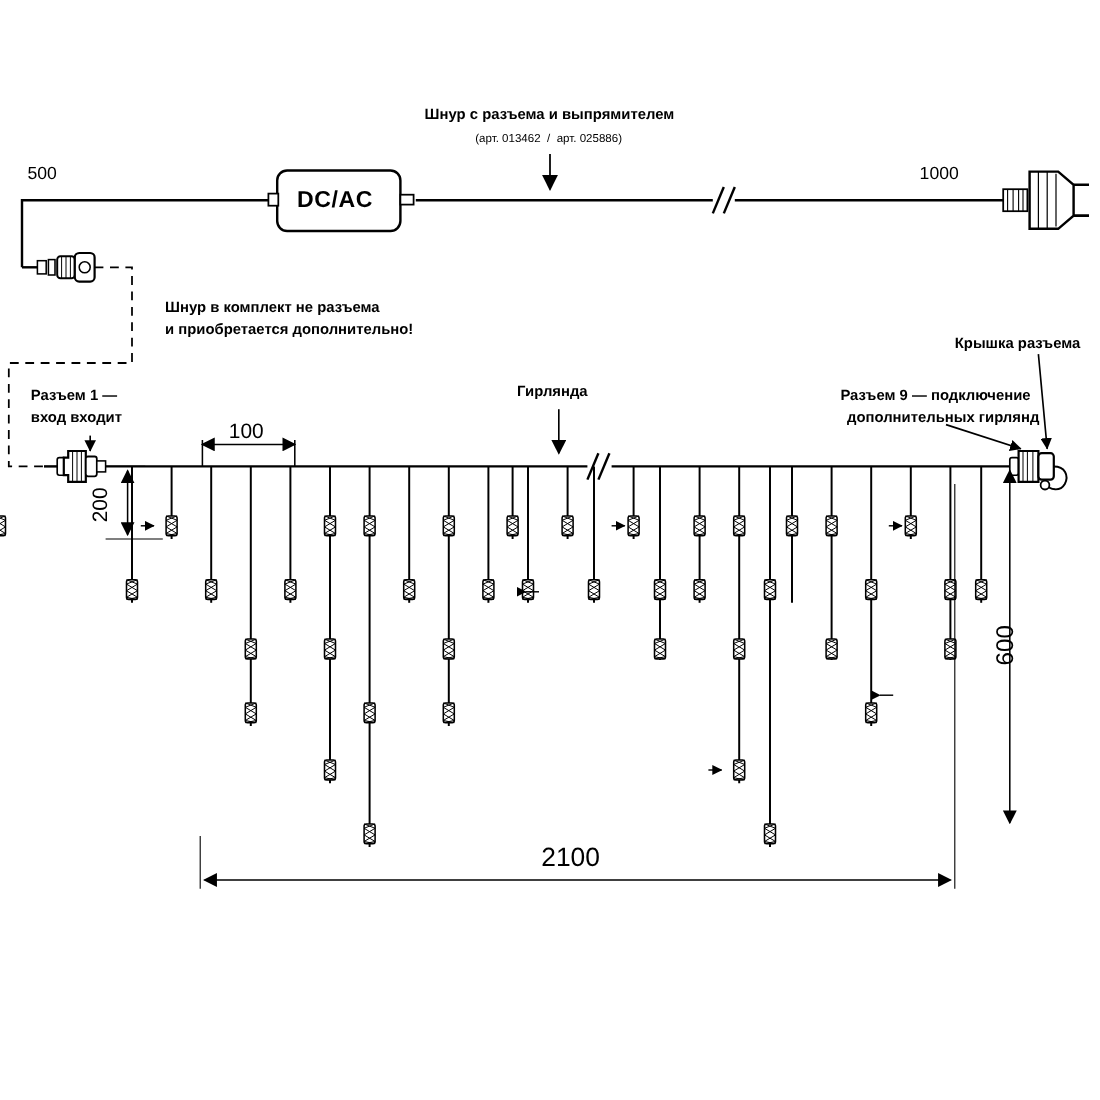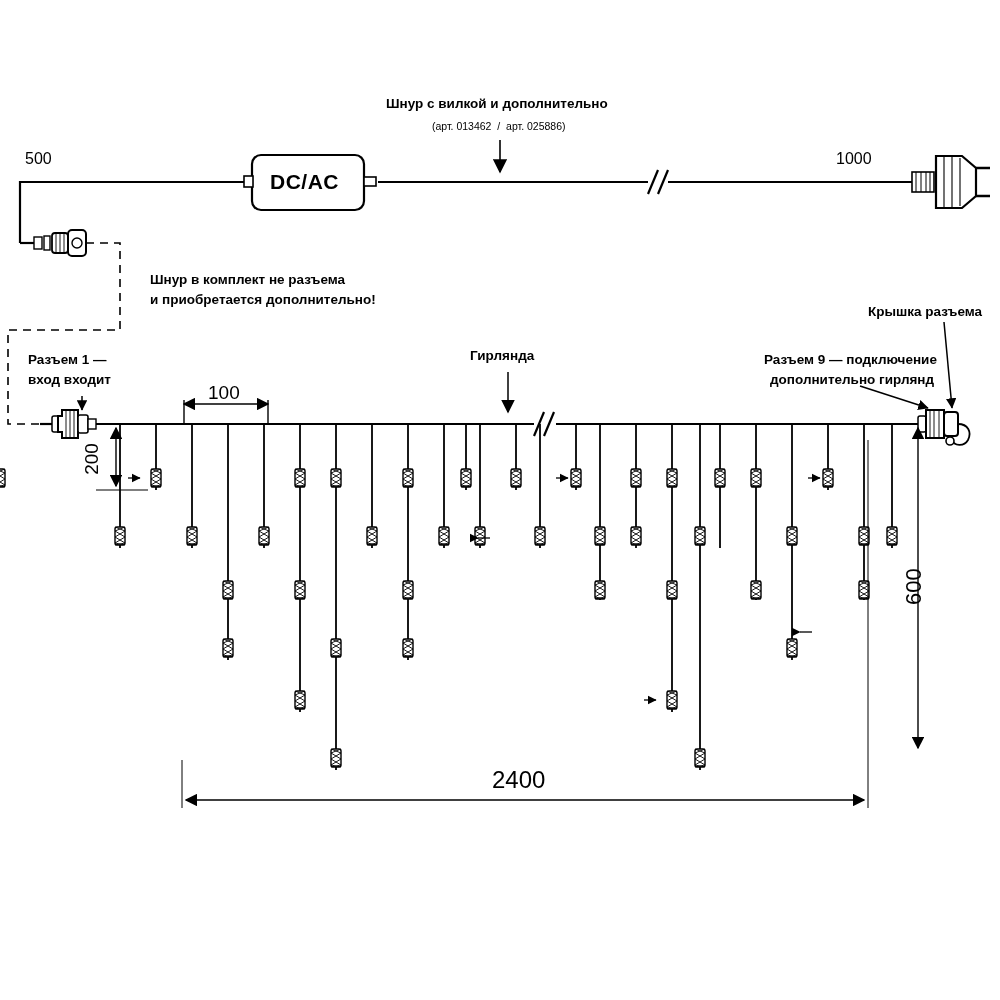--- a/index.html
+++ b/index.html
@@ -261,40 +261,40 @@
 
     <g stroke="#000" stroke-width="1.4" fill="none">
       <path d="M182,760 L182,808" stroke-width="1"></path>
       <path d="M868,440 L868,808" stroke-width="1"></path>
       <path d="M186,800 L864,800" marker-start="url(#arrowStart)" marker-end="url(#arrowEnd)"></path>
     </g>
   </svg>
 
   <div class="lbl dcac" style="left:270px; top:170px;">DC/AC</div>
 
-  <div class="lbl callout" style="left:386px; top:96px;">Шнур с вилкой и дополнительно</div>
+  <div class="lbl callout" style="left:386px; top:96px;">Шнур с разъема и выпрямителем</div>
   <div class="lbl callout-sm" style="left:432px; top:120px;">(арт. 013462  /  арт. 025886)</div>
 
   <div class="lbl dim dim-big" style="left:25px; top:150px;">500</div>
   <div class="lbl dim dim-big" style="left:836px; top:150px;">1000</div>
 
   <div class="lbl note" style="left:150px; top:272px;">Шнур в комплект не разъема</div>
   <div class="lbl note" style="left:150px; top:292px;">и приобретается дополнительно!</div>
 
   <div class="lbl callout" style="left:28px; top:352px;">Разъем 1 —</div>
   <div class="lbl callout" style="left:28px; top:372px;">вход входит</div>
 
   <div class="lbl callout" style="left:470px; top:348px;text-align:center;">Гирлянда</div>
 
   <div class="lbl callout" style="left:764px; top:352px;">Разъем 9 — подключение</div>
-  <div class="lbl callout" style="left:770px; top:372px;">дополнительно гирлянд</div>
+  <div class="lbl callout" style="left:770px; top:372px;">дополнительных гирлянд</div>
 
   <div class="lbl callout" style="left:868px; top:304px;">Крышка разъема</div>
 
   <div class="lbl dim" style="left:208px; top:382px;">100</div>
 
   <div class="lbl dim rot" style="left:76px; top:448px; transform: rotate(-90deg);">200</div>
 
   <div class="lbl dim rot" style="left:895px; top:574px; transform: rotate(-90deg); font-size:22px;">600</div>
 
-  <div class="lbl dim dim-big" style="left:492px; top:766px; font-size:24px;">2400</div>
+  <div class="lbl dim dim-big" style="left:492px; top:766px; font-size:24px;">2100</div>
 
 </div>
 
 </body></html>

